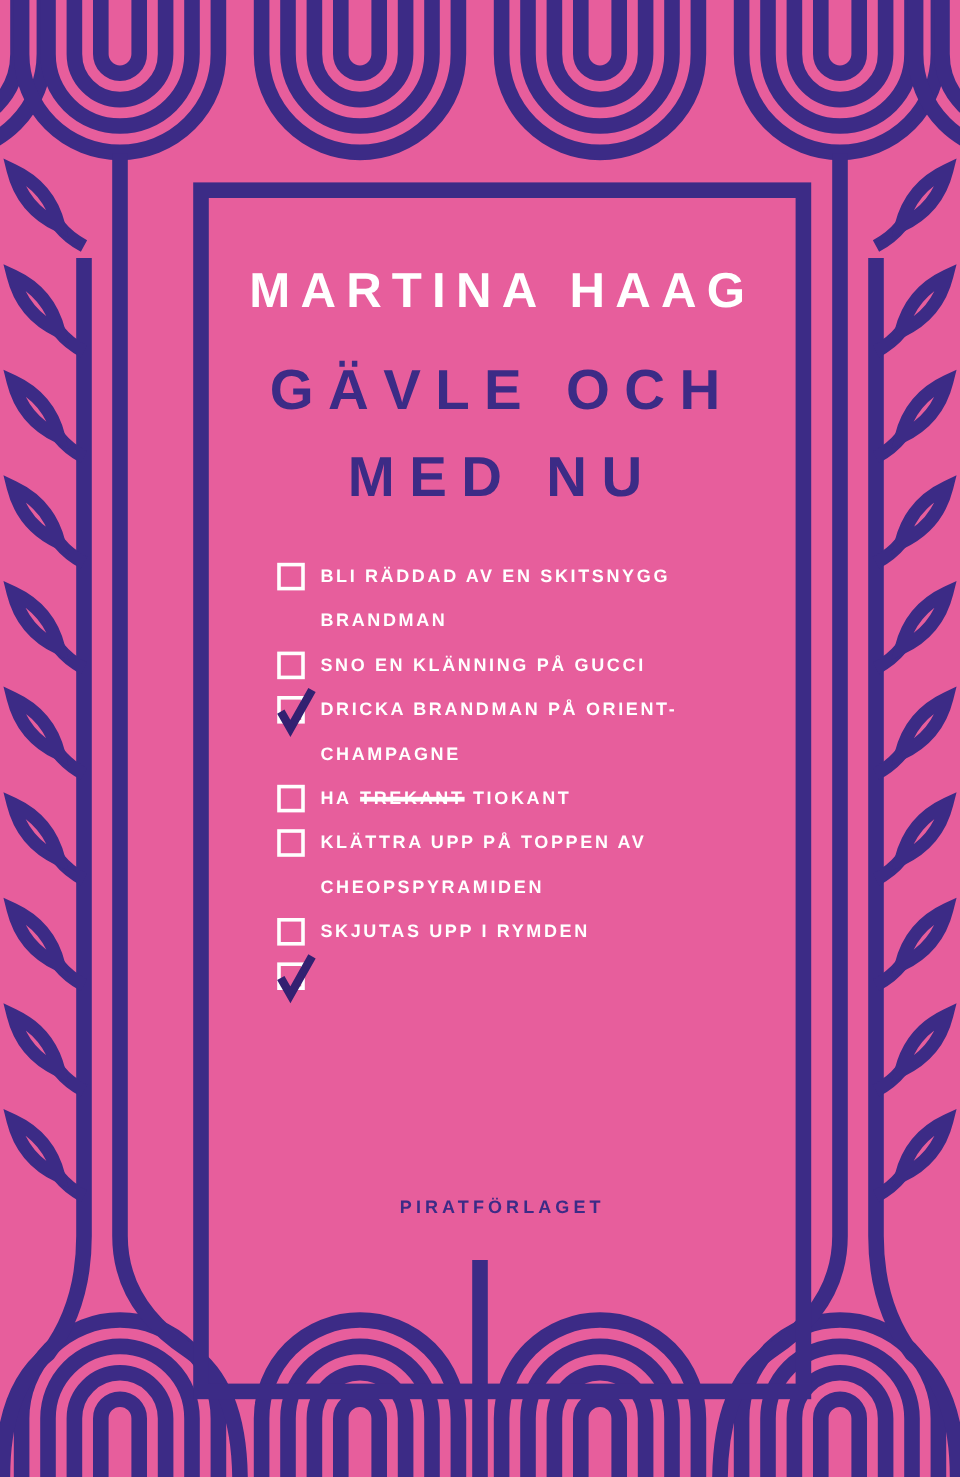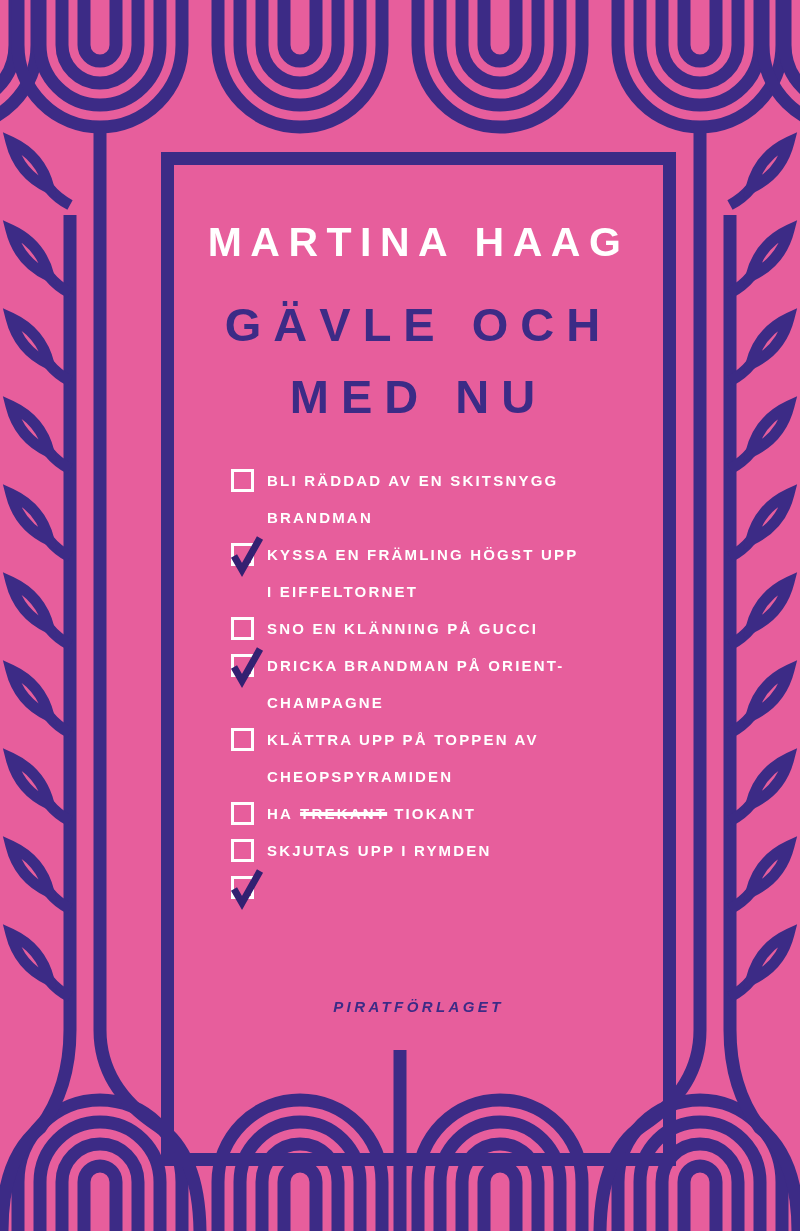--- a/index.html
+++ b/index.html
@@ -37,21 +37,21 @@
   .txt{
     margin-left:13px; color:var(--white); font-size:15px; line-height:37px;
     letter-spacing:2.2px; white-space:nowrap;
   }
   .ln{display:block;}
   .struck{
     margin:0 7px; text-decoration:line-through; text-decoration-thickness:3.5px;
   }
   .publisher{
     position:absolute; left:0; width:100%; top:833px; text-align:center;
-    color:var(--purple); font-size:15px; letter-spacing:3.4px; font-weight:700;font-style:italic;
+    color:var(--purple); font-size:15px; letter-spacing:3.4px; font-weight:700;
   }
 </style>
 </head>
 <body>
 
 <div class="cover">
   <svg id="decor" viewBox="0 0 800 1231">
       <path d="M-61 0 V45 A16 16 0 0 0 -29 45 V0" fill="none" stroke="#3C2B86" stroke-width="13"></path>
       <path d="M-83 0 V45 A38 38 0 0 0 -7 45 V0" fill="none" stroke="#3C2B86" stroke-width="13"></path>
       <path d="M-105 0 V45 A60 60 0 0 0 15 45 V0" fill="none" stroke="#3C2B86" stroke-width="13"></path>
@@ -150,80 +150,69 @@
     <div class="list">
 
       <div class="row">
         <span class="box"></span>
         <span class="txt">
           <span class="ln">BLI RÄDDAD AV EN SKITSNYGG</span>
           <span class="ln">BRANDMAN</span>
         </span>
       </div>
 
+
+      <div class="row">
+        <span class="box"></span>
+        <span class="txt">
+          <span class="ln">SNO EN KLÄNNING PÅ GUCCI</span>
+        </span>
+      </div>
+
       <div class="row">
         <span class="box">
           <svg class="tick" viewBox="0 0 38 44">
               <polyline points="8,26 16,40 34,8"></polyline>
             </svg>
         </span>
         <span class="txt">
-          <span class="ln">KYSSA EN FRÄMLING HÖGST UPP</span>
-          <span class="ln">I EIFFELTORNET</span>
-        </span>
-      </div>
-
-      <div class="row">
-        <span class="box"></span>
-        <span class="txt">
-          <span class="ln">SNO EN KLÄNNING PÅ GUCCI</span>
-        </span>
-      </div>
+          <span class="ln">DRICKA BRANDMAN PÅ ORIENT-</span>
+          <span class="ln">CHAMPAGNE</span>
+        </span>
+      </div>
+
+      <div class="row">
+        <span class="box"></span>
+        <span class="txt">
+          <span class="ln"><span>HA</span><span class="struck">TREKANT</span><span>TIOKANT</span></span>
+        </span>
+      </div>
+
+      <div class="row">
+        <span class="box"></span>
+        <span class="txt">
+          <span class="ln">KLÄTTRA UPP PÅ TOPPEN AV</span>
+          <span class="ln">CHEOPSPYRAMIDEN</span>
+        </span>
+      </div>
+
+      <div class="row">
+        <span class="box"></span>
+        <span class="txt">
+          <span class="ln">SKJUTAS UPP I RYMDEN</span>
+        </span>
+      </div>
+
 
       <div class="row">
         <span class="box">
           <svg class="tick" viewBox="0 0 38 44">
               <polyline points="8,26 16,40 34,8"></polyline>
             </svg>
         </span>
-        <span class="txt">
-          <span class="ln">DRICKA BRANDMAN PÅ ORIENT-</span>
-          <span class="ln">CHAMPAGNE</span>
-        </span>
-      </div>
-
-      <div class="row">
-        <span class="box"></span>
-        <span class="txt">
-          <span class="ln">KLÄTTRA UPP PÅ TOPPEN AV</span>
-          <span class="ln">CHEOPSPYRAMIDEN</span>
-        </span>
-      </div>
-
-      <div class="row">
-        <span class="box"></span>
-        <span class="txt">
-          <span class="ln"><span>HA</span><span class="struck">TREKANT</span><span>TIOKANT</span></span>
-        </span>
-      </div>
-
-      <div class="row">
-        <span class="box"></span>
-        <span class="txt">
-          <span class="ln">SKJUTAS UPP I RYMDEN</span>
-        </span>
-      </div>
-
-
-      <div class="row">
-        <span class="box">
-          <svg class="tick" viewBox="0 0 38 44">
-              <polyline points="8,26 16,40 34,8"></polyline>
-            </svg>
-        </span>
       </div>
 
 
     </div>
 
     <div class="publisher">PIRATFÖRLAGET</div>
   </div>
 </div>
 
 </body></html>

